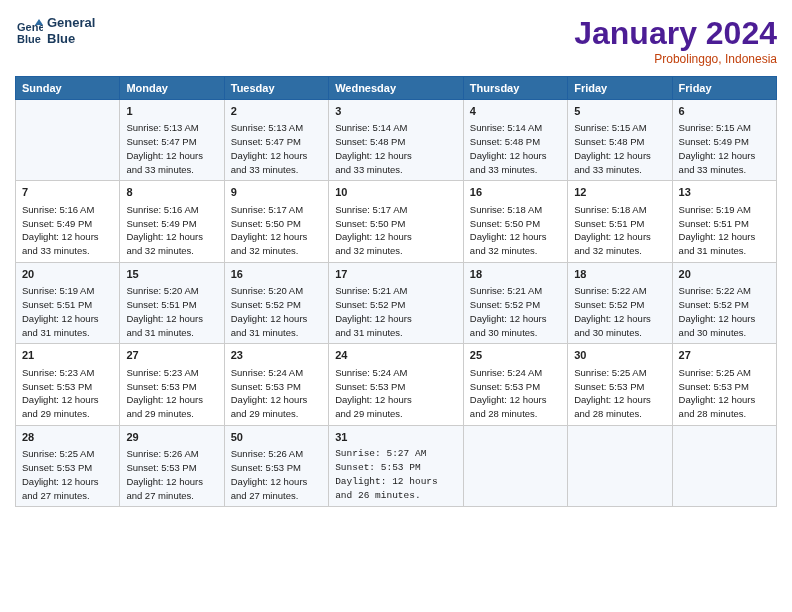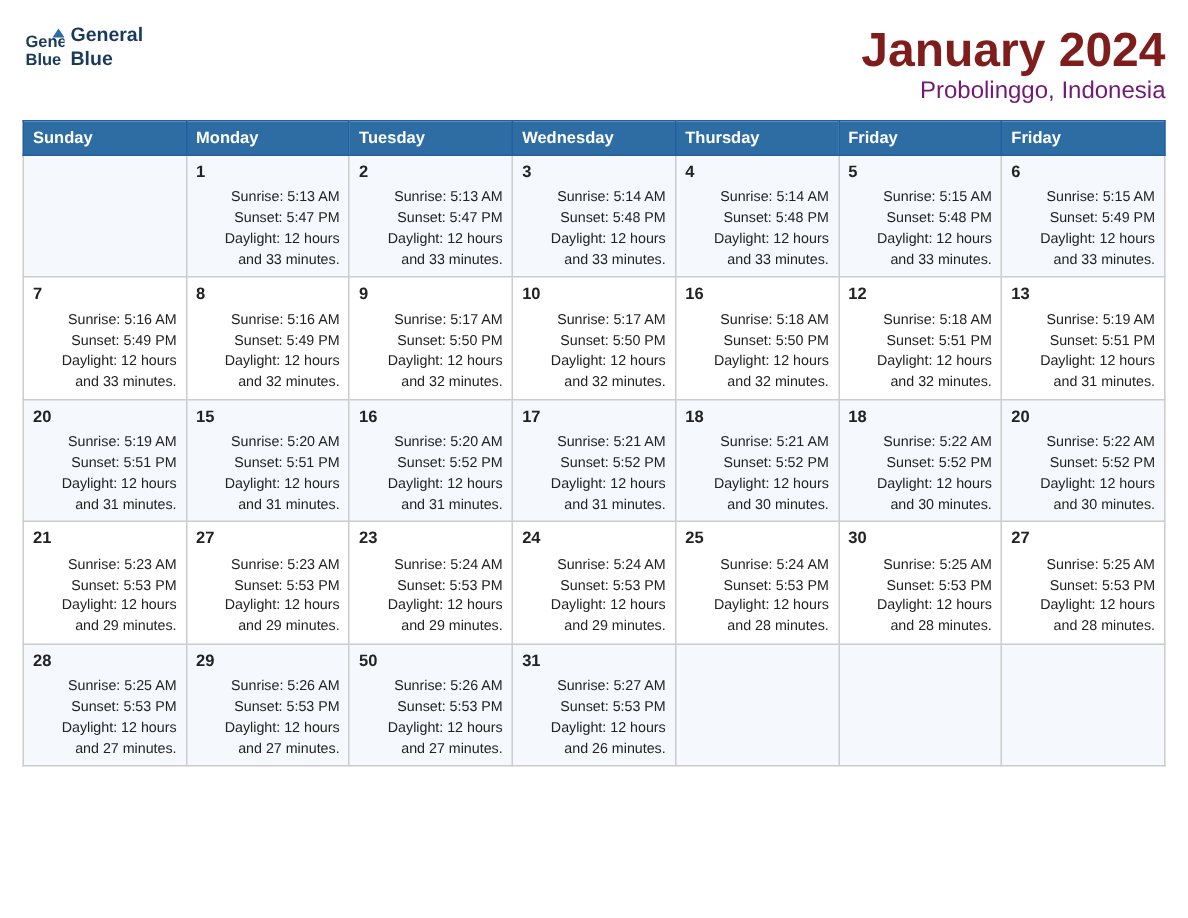--- a/index.html
+++ b/index.html
@@ -28,25 +28,25 @@
     .logo-icon {
       width: 28px;
       height: 28px;
     }
     .title-section {
       text-align: right;
     }
     .main-title {
       font-size: 32px;
       font-weight: bold;
-      color: #7f1d1d;
+      color: #4c1d95;
     }
     .subtitle {
-      font-size: 16px;
-      color: #701a75;
+      font-size: 12px;
+      color: #c2410c;
     }
     table {
       width: 100%;
       border-collapse: collapse;
       font-size: 10px;
     }
     thead tr th {
       background-color: #2e6da4;
       color: #fff;
       padding: 5px 6px;
@@ -72,21 +72,20 @@
     .day-num {
       font-weight: bold;
       font-size: 11px;
       display: block;
       margin-bottom: 2px;
     }
     .cell-info {
       font-size: 9.5px;
       color: #222;
       line-height: 1.45;
-      text-align: right;
     }
     td.empty {
       background: #f9f9f9;
     }
   </style>
 </head>
 <body>
 
 <div class="container">
   <div class="header-section">
@@ -338,21 +337,21 @@
           </td>
           <td>
             <span class="day-num">50</span>
             <div class="cell-info" style="white-space: pre-line;">Sunrise: 5:26 AM
 Sunset: 5:53 PM
 Daylight: 12 hours
 and 27 minutes.</div>
           </td>
           <td>
             <span class="day-num">31</span>
-            <div class="cell-info" style="white-space: pre-line;">Sunrise: 5:27 AM
+            <div class="cell-info" style="white-space: pre-line; font-family: Liberation Mono, monospace;">Sunrise: 5:27 AM
 Sunset: 5:53 PM
 Daylight: 12 hours
 and 26 minutes.</div>
           </td>
           <td class="empty"></td>
           <td class="empty"></td>
           <td class="empty"></td>
         </tr>
       </tbody>
   </table>

